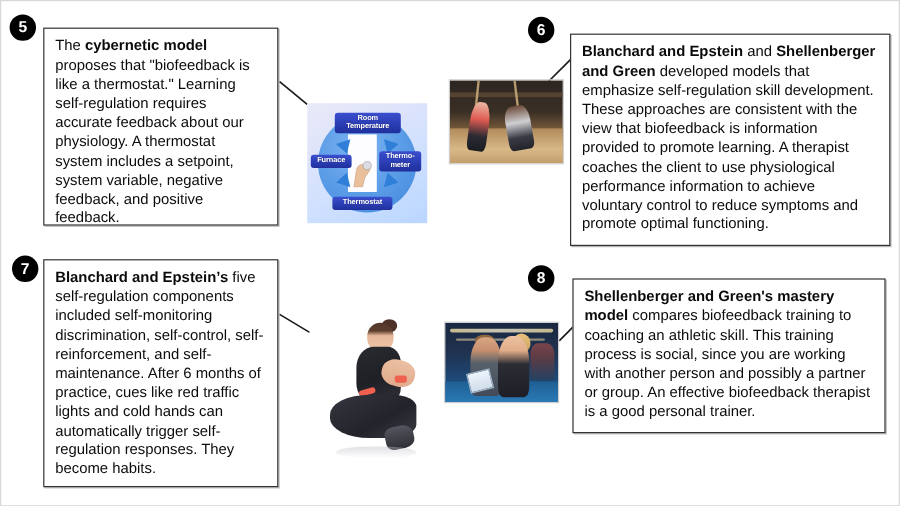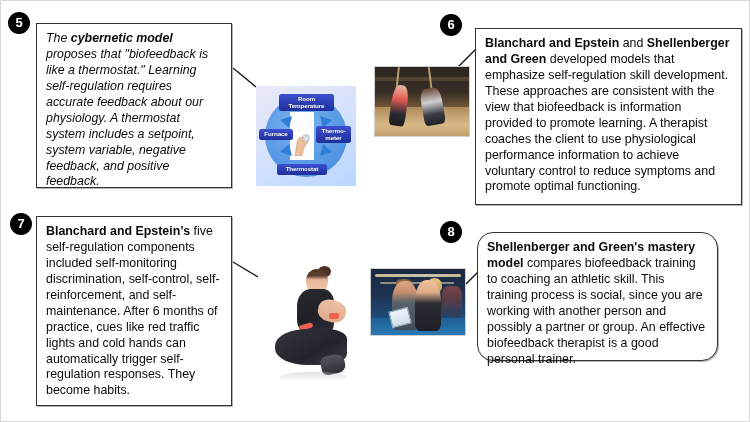--- a/index.html
+++ b/index.html
@@ -249,21 +249,21 @@
 
 <svg id="connectors" viewBox="0 0 750 422">
   <line x1="233" y1="68" x2="256" y2="87" stroke="#1a1a1a" stroke-width="1.4"></line>
   <line x1="455" y1="70" x2="476" y2="49" stroke="#1a1a1a" stroke-width="1.4"></line>
   <line x1="233" y1="262" x2="258" y2="277" stroke="#1a1a1a" stroke-width="1.4"></line>
   <line x1="466" y1="284" x2="478" y2="272" stroke="#1a1a1a" stroke-width="1.4"></line>
 </svg>
 
 <div class="num-badge" style="left:8px; top:12px;">5</div>
 
-<div class="callout" id="callout-5" style="left:36px; top:23px; width:196px; height:165px;font-style:italic;"><span>The </span><b>cybernetic model</b><span> proposes that "biofeedback is like a thermostat." Learning self-regulation requires accurate feedback about our physiology. A thermostat system includes a setpoint, system variable, negative feedback, and positive feedback.</span></div>
+<div class="callout" id="callout-5" style="left:36px; top:23px; width:196px; height:165px;"><span>The </span><b>cybernetic model</b><span> proposes that "biofeedback is like a thermostat." Learning self-regulation requires accurate feedback about our physiology. A thermostat system includes a setpoint, system variable, negative feedback, and positive feedback.</span></div>
 
 <div class="thermo-fig" id="thermostat-diagram" style="left:256px; top:86px; width:100px; height:100px;">
   <div class="thermo-ring"></div>
   <div class="thermo-inner-white"></div>
   <svg class="arrow-svg" viewBox="0 0 100 100">
     <polygon points="24,34 36,30 33,42" fill="#2f7fd8"></polygon>
     <polygon points="76,34 64,30 67,42" fill="#2f7fd8"></polygon>
     <polygon points="24,66 36,70 33,58" fill="#2f7fd8"></polygon>
     <polygon points="76,66 64,70 67,58" fill="#2f7fd8"></polygon>
   </svg>
@@ -315,13 +315,13 @@
   <div class="lightbar2"></div>
   <div class="bgpeople"></div>
   <div class="floorB"></div>
   <div class="manHair"></div>
   <div class="manFig"></div>
   <div class="ponytail"></div>
   <div class="womanFig"></div>
   <div class="clipboard"></div>
 </div>
 
-<div class="callout" id="callout-8" style="left:477px; top:232px; width:241px; height:129px;border-radius:16px;"><b>Shellenberger and Green's mastery model</b><span> compares biofeedback training to coaching an athletic skill. This training process is social, since you are working with another person and possibly a partner or group. An effective biofeedback therapist is a good personal trainer.</span></div>
+<div class="callout" id="callout-8" style="left:477px; top:232px; width:261px; height:129px;"><b>Shellenberger and Green's mastery model</b><span> compares biofeedback training to coaching an athletic skill. This training process is social, since you are working with another person and possibly a partner or group. An effective biofeedback therapist is a good personal trainer.</span></div>
 
 </body></html>

